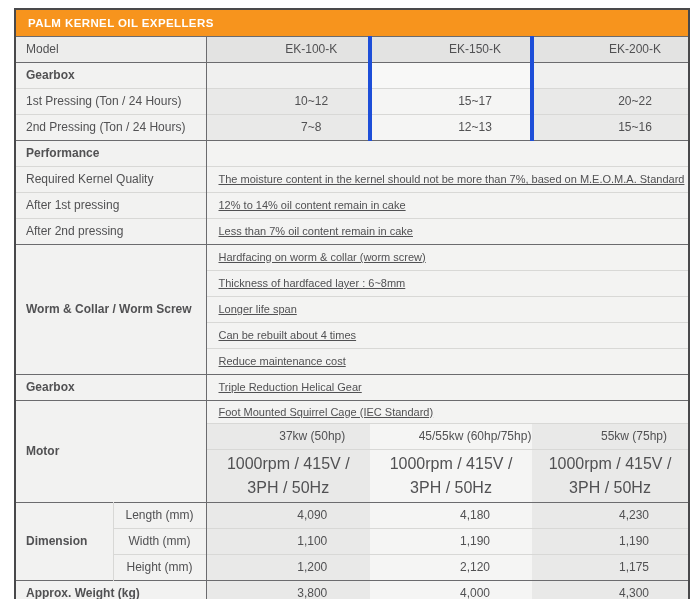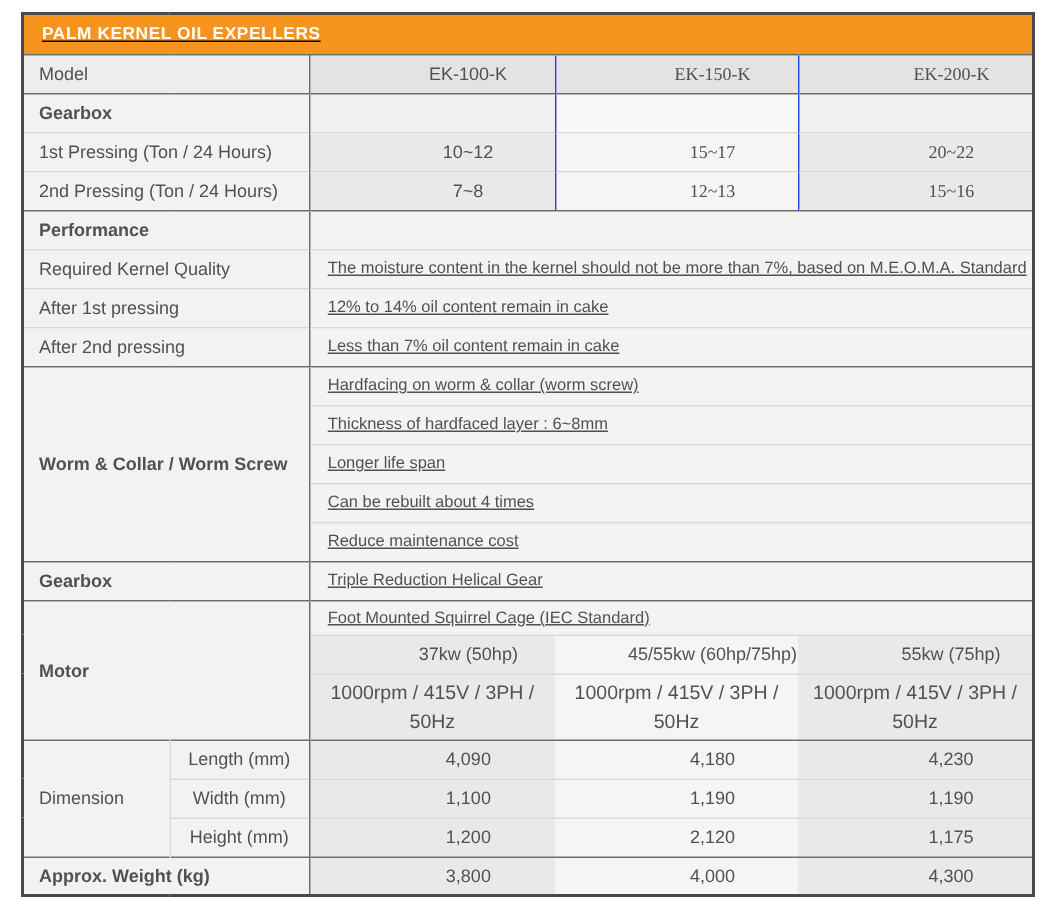--- a/index.html
+++ b/index.html
@@ -21,21 +21,21 @@
   }
   td {
     font-size: 12px;
     color: #515153;
     padding: 0;
     vertical-align: middle;
     overflow: hidden;
     border-top: 1px solid #D8D8D6;
   }
   tr { height: 26px; }
-  tr.h-title { height: 27px; text-decoration: underline; }
+  tr.h-title { height: 27px; }
   tr.h-m1 { height: 23px; }
   tr.h-m3 { height: 41px; }
 
   
   .title-bar {
     background: #F7941D;
     color: #ffffff;
     font-weight: bold;
     font-size: 11.5px;
     letter-spacing: .4px;
@@ -52,37 +52,37 @@
     background: #F2F2F1;
     padding-left: 10px;
     text-align: left;
     border-right: 1px solid #6B6B6E;
   }
   .lbl.b { font-weight: bold; }
   .lbl-a {
     background: #F2F2F1;
     padding-left: 10px;
     text-align: left;
-    font-weight: normal;
+    font-weight: bold;
     border-right: 1px solid #D8D8D6;
   }
   .lbl-b {
     background: #F2F2F1;
     text-align: center;
     border-right: 1px solid #6B6B6E;
   }
 
   
   .val { text-align: center; padding-left: 48px; }
   .c1 { background: #E9E9E8; }
   .c2 { background: #F5F5F4; }
   .c3 { background: #E9E9E8; }
 
   
-  .vd { border-left: 1px solid #1d4ed8; font-family: Liberation Serif, serif; }
+  .vd { border-left: 4px solid #1d4ed8; }
 
   
   tr.r-model .val { background: #E3E3E2; }
   tr.r-model .lbl { background: #EDEDEC; }
 
   
   tr.r-cap .c1, tr.r-cap .c3 { background: #F0F0EF; }
   tr.r-cap .c2 { background: #F8F8F7; }
 
   
@@ -90,21 +90,21 @@
     background: #F3F3F2;
     padding-left: 12px;
     text-align: left;
     font-size: 11px;
     white-space: nowrap;
     text-decoration: underline;
   }
 
   
   .spec-line {
-    font-size: 13px;
+    font-size: 16px;
     padding: 2px 5px;
     line-height: 1.5;
   }
 </style>
 </head>
 <body>
 
 <div class="wrap">
   <table class="spec">
     <colgroup>

